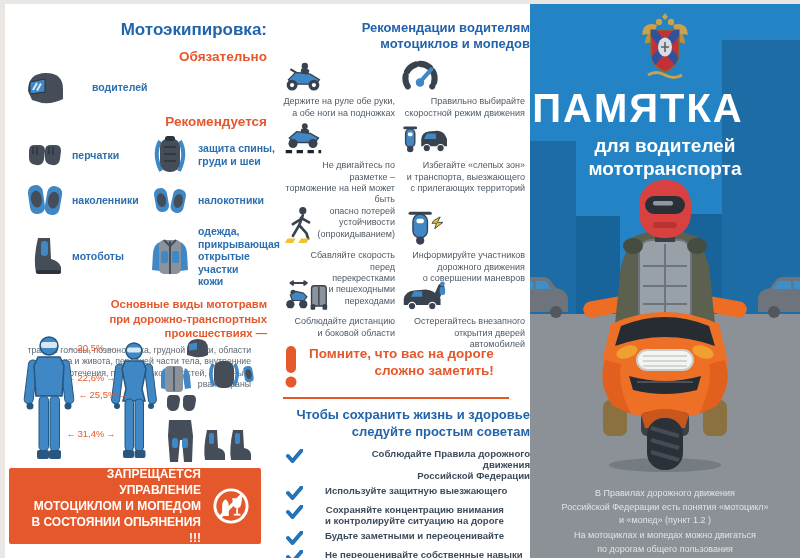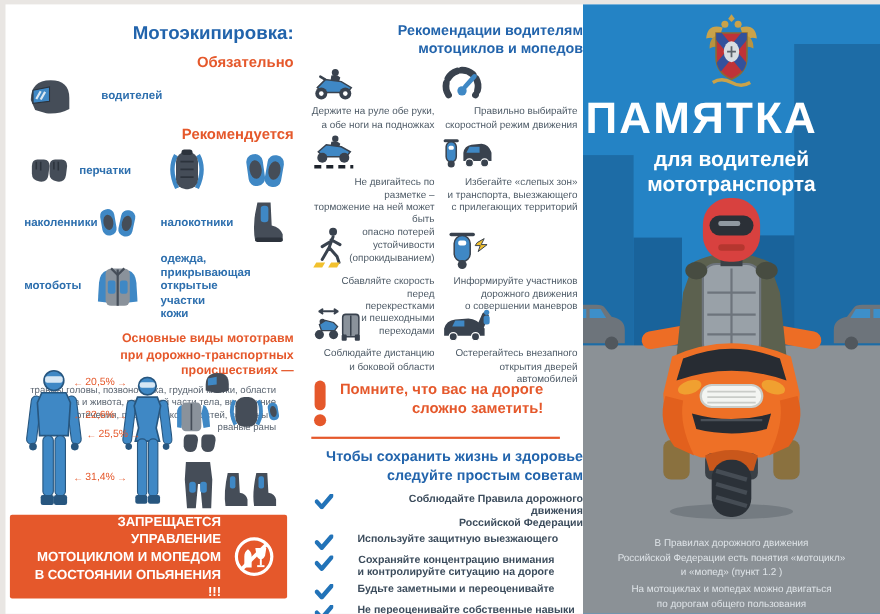--- a/index.html
+++ b/index.html
@@ -93,20 +93,22 @@
       <span class="item-label pre">перчатки</span>
       <span class="ic">
         <svg width="38" height="40" viewBox="0 0 38 40">
           <path d="M9 6 q-7 13 1 30" stroke="#3f88c5" stroke-width="4" fill="none"></path>
           <path d="M29 6 q7 13 -1 30" stroke="#3f88c5" stroke-width="4" fill="none"></path>
           <rect x="9" y="3" width="20" height="34" rx="9" fill="#454d58"></rect>
           <rect x="14" y="1" width="10" height="5" rx="2.5" fill="#2c333c"></rect>
           <path d="M13 12 h12 M13 19 h12 M13 26 h12" stroke="#2c333c" stroke-width="1.6"></path>
         </svg>
         </span>
+      <span class="item-label pre">защита спины,
+груди и шеи</span>
       <span class="ic">
         <svg width="40" height="36" viewBox="0 0 40 36">
           <g transform="rotate(-8 12 18)">
               <rect x="4" y="3" width="15" height="29" rx="7" fill="#3f88c5"></rect>
             <ellipse cx="11.5" cy="17" rx="5.5" ry="8.5" fill="#454d58"></ellipse>
             </g>
           <g transform="rotate(10 28 18)">
               <rect x="21" y="4" width="15" height="29" rx="7" fill="#3f88c5"></rect>
             <ellipse cx="28.5" cy="18" rx="5.5" ry="8.5" fill="#454d58"></ellipse>
             </g>

